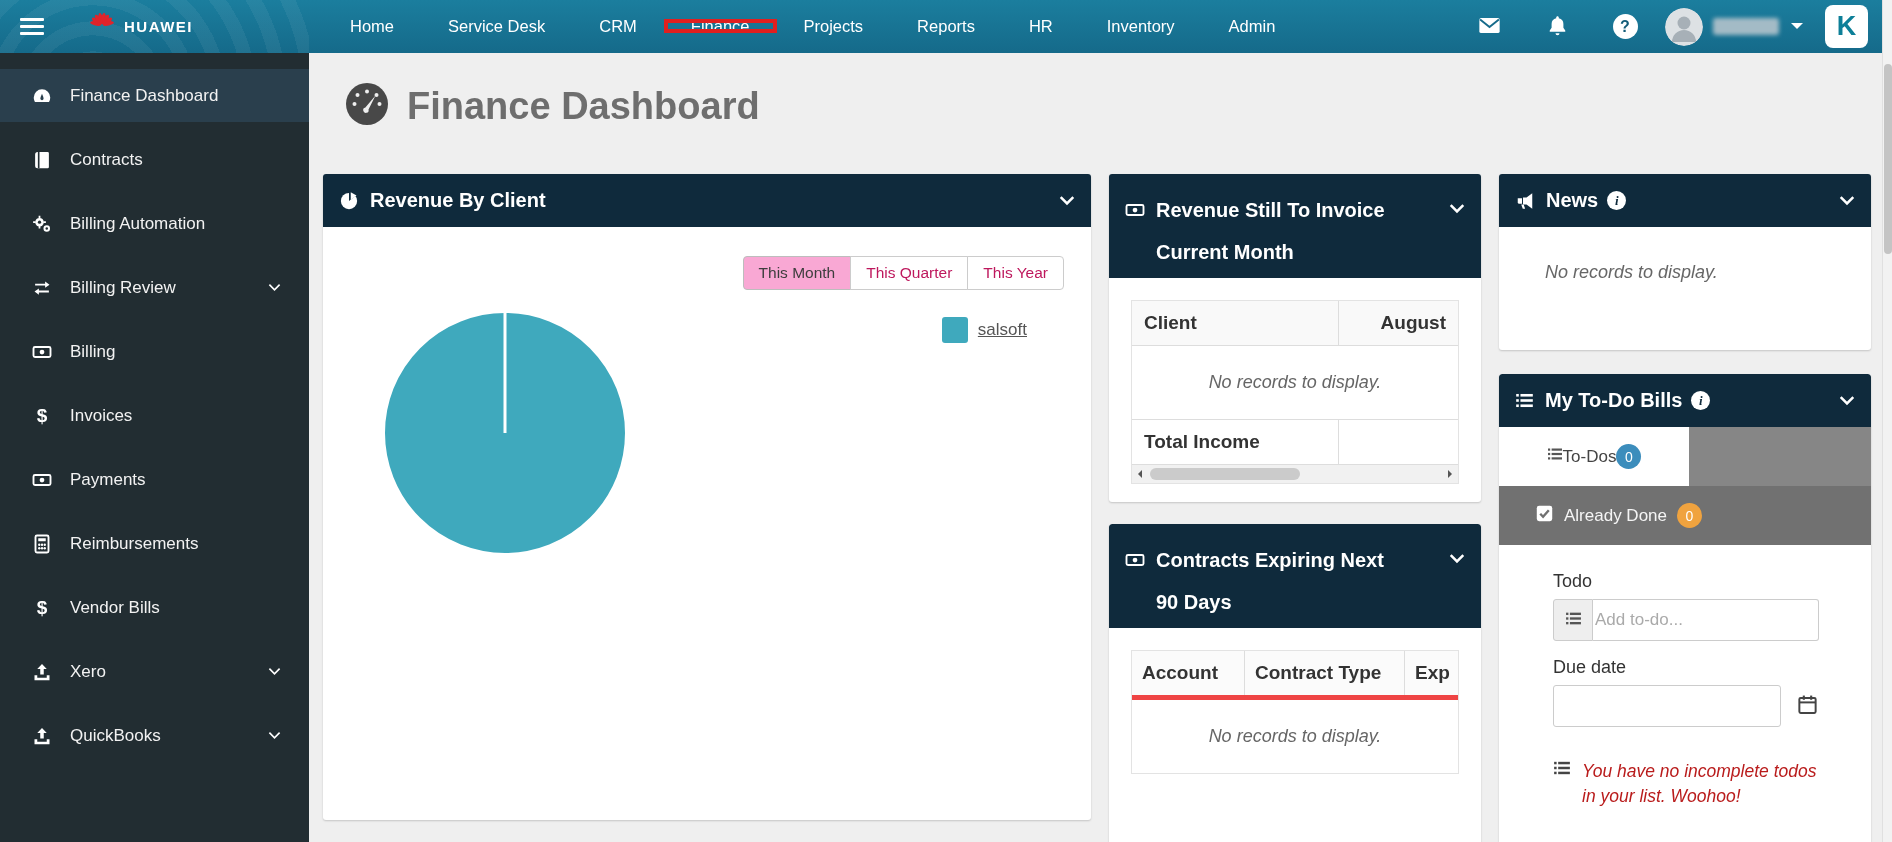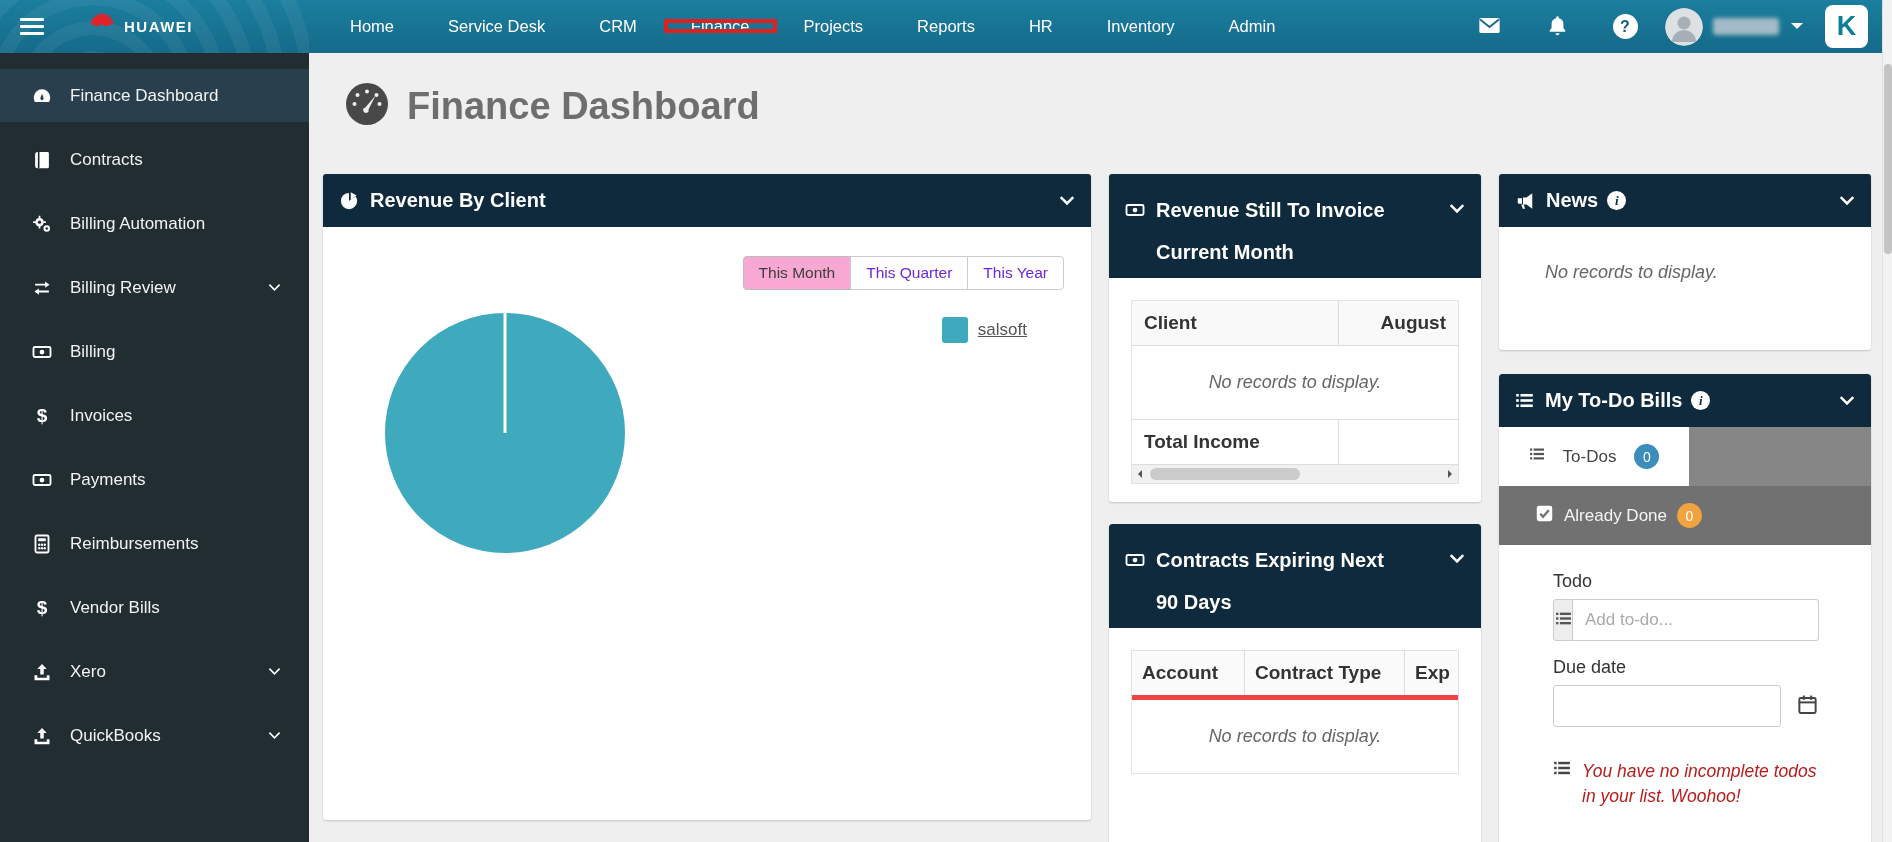--- a/index.html
+++ b/index.html
@@ -69,21 +69,21 @@
   .ph-chevron { margin-left: auto; background: transparent; border: 0; cursor: pointer; display: inline-flex; }
   .panel-header.two-line .ph-chevron { margin-top: 14px; }
   .info-badge { width: 19px; height: 19px; border-radius: 50%; background: #fff; color: #0f2a3c;
     font-size: 13px; font-weight: 700; display: inline-flex; align-items: center; justify-content: center;
     margin-left: 9px; font-family: "Liberation Serif", serif; }
   .info-badge::before { content: "i"; font-style: italic; }
 
   
   .rbc-body { position: relative; height: 593px; border-radius: 0 0 3px 3px; }
   .filter-group { position: absolute; top: 29px; right: 27px; display: inline-flex; }
-  .btn { height: 34px; padding: 0 15px; border: 1px solid #ccc; background: #fff; color: #6d28d9;
+  .btn { height: 34px; padding: 0 15px; border: 1px solid #ccc; background: #fff; color: #be185d;
     font-size: 15.5px; font-family: "Liberation Sans", sans-serif; cursor: pointer; }
   .btn + .btn { margin-left: -1px; }
   .btn:first-child { border-radius: 4px 0 0 4px; }
   .btn:last-child { border-radius: 0 4px 4px 0; }
   .btn.active { background: #f9a8d4; color: #3d3d3d; font-weight: 400; border-color: #bdbdbd; }
   .legend { position: absolute; top: 90px; right: 64px; display: flex; align-items: center; gap: 10px; }
   .legend-swatch { width: 26px; height: 26px; border-radius: 3px; background: #3fa9bd; }
   .legend-label { font-size: 17px; color: #555; text-decoration: underline; }
   .donut { position: absolute; left: 62px; top: 86px; width: 216px; height: 216px;
     border: 120px solid #3fa9bd; border-radius: 50%; }
@@ -118,34 +118,34 @@
   .contracts-panel { margin-top: 22px; height: 420px; overflow: hidden; }
   .contracts-wrap { border: 1px solid #e3e3e3; overflow: hidden; }
 
   
   .news-panel { height: 176px; }
   .news-body { padding: 35px 20px 0 46px; font-style: italic; color: #666; font-size: 18px; }
 
   
   .todo-panel { margin-top: 24px; height: 470px; overflow: hidden; }
   .todo-tabs-row1 { display: flex; background: #868686; height: 59px; }
-  .tab { display: flex; align-items: center; gap: 18px; padding: 0 28px; cursor: pointer; font-size: 17px; }
+  .tab { display: flex; align-items: center; gap: 0; padding: 0 28px; cursor: pointer; font-size: 17px; }
   .tab-todos { background: #fff; color: #444; width: 190px; justify-content: center; }
   .todo-tabs-row2 { background: #717171; height: 59px; display: flex; align-items: center;
     gap: 10px; padding-left: 36px; color: #f5f5f5; font-size: 17px; cursor: pointer; }
   .badge { min-width: 25px; height: 25px; border-radius: 50%; color: #fff; font-size: 14px;
     display: inline-flex; align-items: center; justify-content: center; padding: 0 4px; }
   .badge-blue { background: #3c8dbc; }
   .badge-orange { background: #f0a33f; }
   .todo-body { padding: 26px 48px 20px 54px; }
   .field-label { font-size: 18px; color: #333; margin-bottom: 7px; }
   .input-group { display: flex; width: 266px; margin-bottom: 16px; }
   .addon { width: 50px; height: 42px; background: #eee; border: 1px solid #ccc;
     display: flex; align-items: center; justify-content: center; cursor: pointer; border-radius: 3px 0 0 3px; }
-  .todo-input { flex: 1; height: 42px; border: 1px solid #ccc; border-left: none; padding: 0 12px;
+  .todo-input { flex: 1; height: 42px; border: 1px solid #ccc; border-left: none; padding: 0 2px;
     font-size: 17px; font-family: "Liberation Sans", sans-serif; color: #333; border-radius: 0 3px 3px 0; }
   .todo-input::placeholder { color: #aaa; }
   .date-row { display: flex; align-items: center; gap: 16px; }
   .date-input { width: 228px; height: 42px; border: 1px solid #ccc; border-radius: 3px; padding: 0 12px;
     font-size: 17px; font-family: "Liberation Sans", sans-serif; }
   .todo-empty { margin-top: 32px; display: flex; gap: 11px; align-items: flex-start; }
   .todo-empty-text { font-style: italic; color: #b91c1c; font-size: 17.5px; line-height: 1.45; width: 252px; }
 
   
   .v-scrollbar { position: fixed; top: 0; right: 0; width: 10px; height: 842px;

